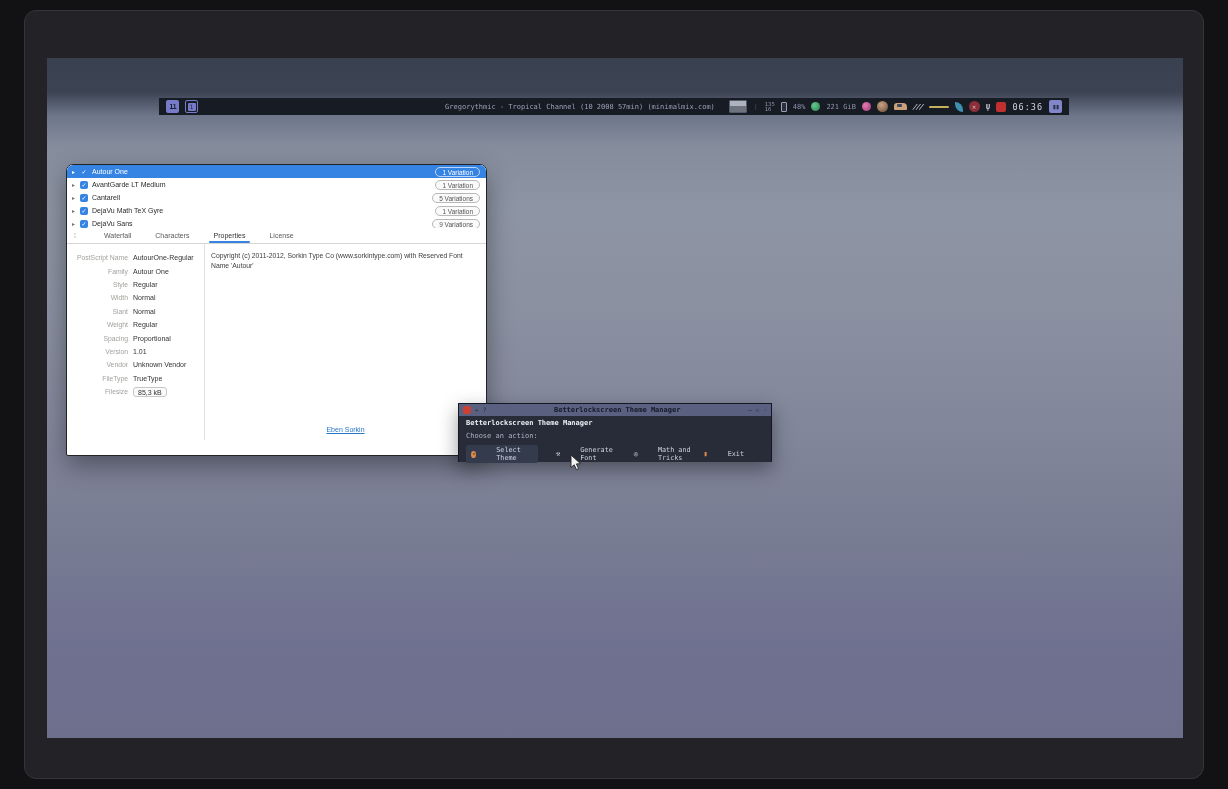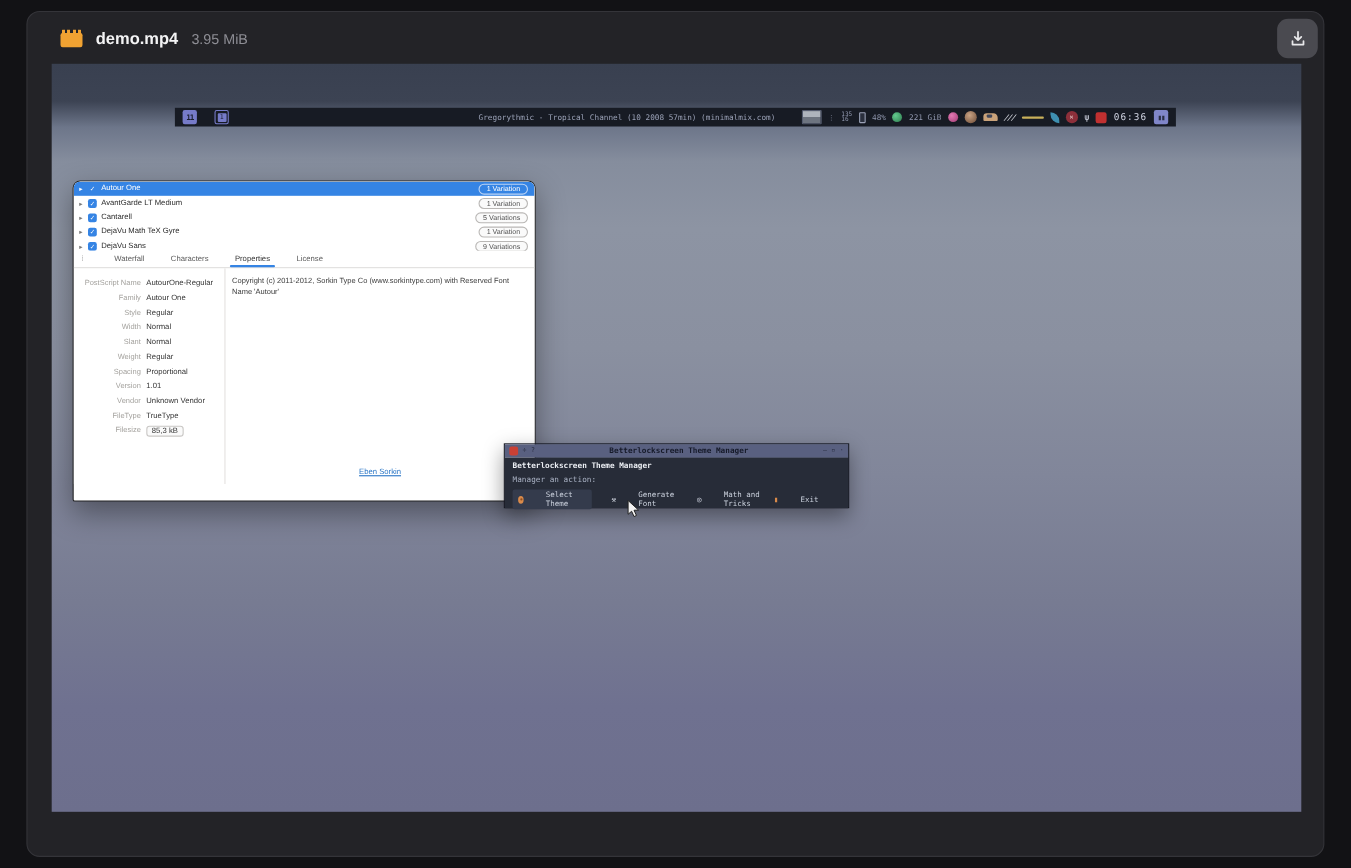--- a/index.html
+++ b/index.html
@@ -19,21 +19,21 @@
   .dl-btn { position:absolute; right:5px; top:6px; width:37px; height:36px; background:#4a4a50;
             border-radius:10px; display:flex; align-items:center; justify-content:center; cursor:pointer; }
 
   
   .video { position:absolute; left:22px; top:47px; width:1136px; height:680px; overflow:hidden;
      background:linear-gradient(180deg,#394050 0%,#3c4353 5%,#6d768a 8.5%,#858d9d 13%,#8d94a3 22%,
                 #8a90a0 38%,#81869a 55%,#777b92 72%,#6f7190 86%,#6d6f8d 100%); }
 
   
   .polybar { position:absolute; left:112px; top:40px; width:910px; height:17px; background:#171b24;
-             display:flex; align-items:center; padding:0 7px; gap:16px;
+             display:flex; align-items:center; padding:0 7px; gap:6px;
              font-family:"DejaVu Sans Mono",monospace; font-size:7px; color:#8f96ad; }
   .ws1 { width:13px; height:13px; background:#767bc9; border-radius:2px; color:#1c2030; font-size:7px;
          font-weight:bold; display:flex; align-items:center; justify-content:center; letter-spacing:-1px; }
   .ws2 { width:13px; height:13px; border:1px solid #767bc9; border-radius:2px; display:flex; align-items:center; justify-content:center; }
   .ws2 i { width:8px; height:8px; background:#767bc9; border-radius:1px; font-style:normal; color:#1c2030;
            font-size:6px; display:flex; align-items:center; justify-content:center; }
   .np { margin-left:auto; white-space:nowrap; color:#9aa1b6; }
   .tray { display:flex; align-items:center; gap:6px; margin-left:8px; }
   .thumb { width:18px; height:13px; border:1px solid #555c70; border-radius:1px;
            background:linear-gradient(180deg,#aeb4bd 0 45%,#6d7480 45% 100%); }
@@ -114,34 +114,20 @@
   .gap1 { width:22px; } .gap2 { width:18px; }
   .pushr { margin-left:auto; margin-right:20px; }
 
   .cursor { position:absolute; left:523px; top:396px; }
 </style>
 </head>
 <body>
 
 <div class="container">
 
-  <div class="hdr">
-    <div class="file-icon">
-        <div class="teeth"></div>
-        <div class="slate"></div>
-      </div>
-    <div class="fname">demo.mp4</div>
-    <div class="fsize">3.95 MiB</div>
-    <div class="dl-btn">
-      <svg width="16" height="16" viewBox="0 0 16 16">
-        <path d="M8 2 v7 M5 6.5 L8 9.5 L11 6.5" stroke="#e8e8ea" stroke-width="1.6" fill="none" stroke-linecap="round" stroke-linejoin="round"></path>
-        <path d="M3 10.5 v3 h10 v-3" stroke="#e8e8ea" stroke-width="1.6" fill="none" stroke-linecap="round" stroke-linejoin="round"></path>
-      </svg>
-    </div>
-  </div>
 
   <div class="video">
 
     <div class="polybar">
       <div class="ws1">11</div>
       <div class="ws2">
           <i>1</i>
         </div>
       <div class="np">Gregorythmic - Tropical Channel (10 2008 57min) (minimalmix.com)</div>
       <div class="tray">
@@ -269,21 +255,21 @@
         <div class="tm-appicon"></div>
         <span class="tm-tbtn">÷</span>
         <span class="tm-tbtn">?</span>
         <div class="tm-title">Betterlockscreen Theme Manager</div>
         <span class="tm-tbtn">–</span>
         <span class="tm-tbtn">▫</span>
         <span class="tm-tbtn">·</span>
       </div>
       <div class="tm-body">
         <div class="tm-head">Betterlockscreen Theme Manager</div>
-        <div class="tm-prompt">Manager an action:</div>
+        <div class="tm-prompt">Choose an action:</div>
         <div class="tm-actions">
           <div class="tm-item boxed">
             <span class="pal"></span>
             <span>Select Theme</span>
           </div>
           <div class="gap1"></div>
           <div class="tm-item">
             <span class="tool">⚒</span>
             <span>Generate Font</span>
           </div>

